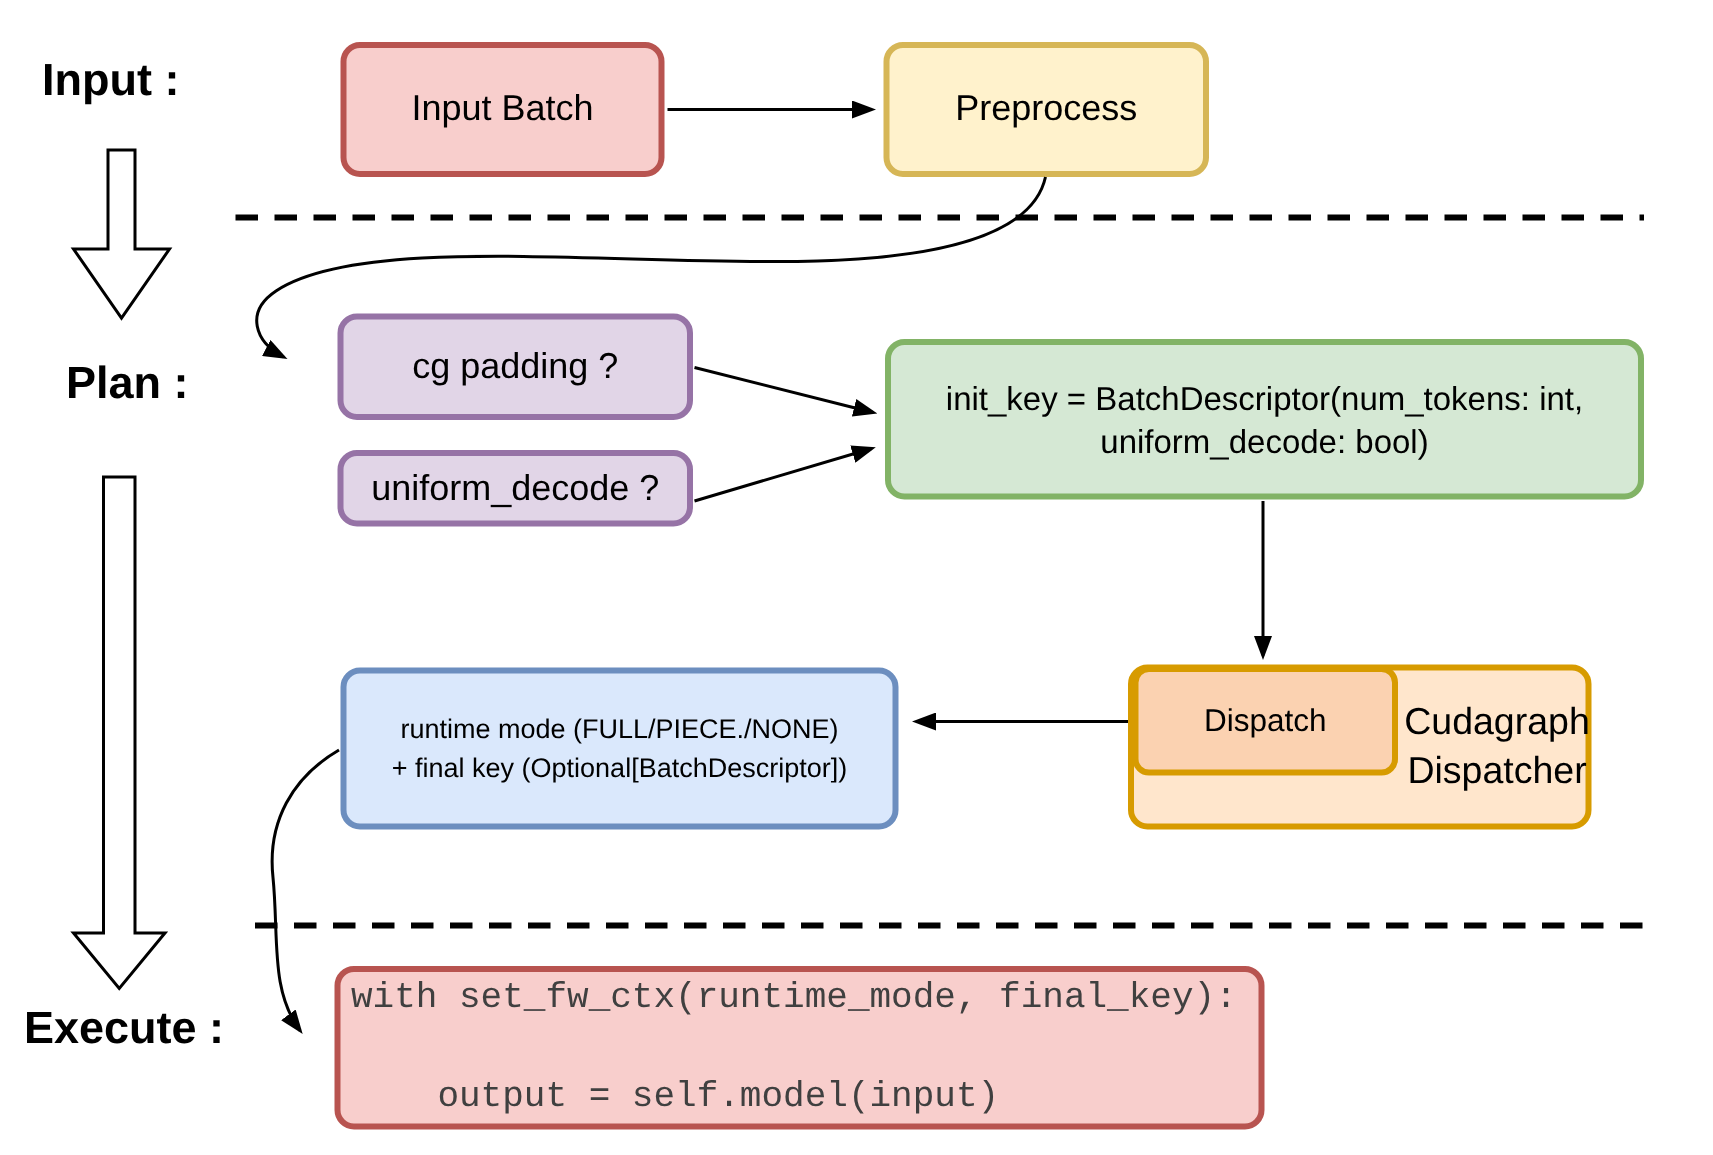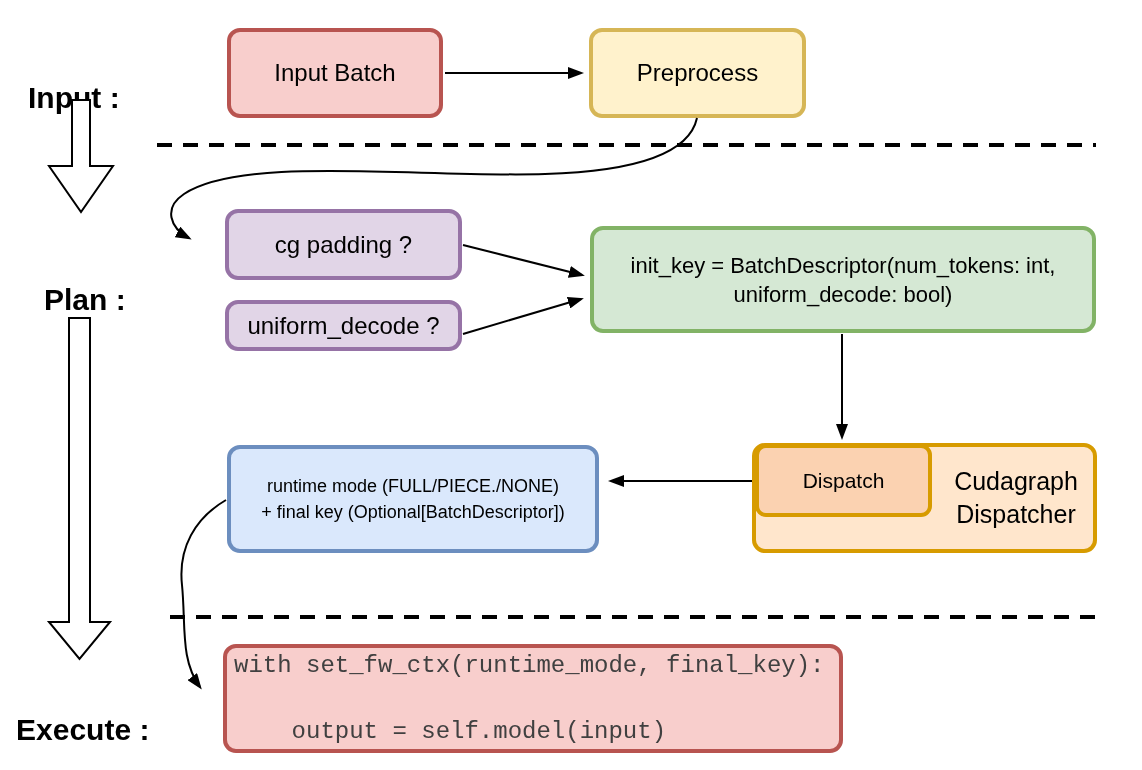--- a/index.html
+++ b/index.html
@@ -10,21 +10,21 @@
     --blue-fill:#dae8fc; --blue-border:#6c8ebf;
     --orange-fill:#ffe6cc; --orange-inner-fill:#fbd2b1; --orange-border:#d79b00;
     --code-text:#404040; --line-color:#000000;
   }
   html,body{margin:0;padding:0;background:#ffffff;}
   .canvas{
     position:relative;width:1142px;height:770px;background:#ffffff;overflow:hidden;
     font-family:"Liberation Sans","DejaVu Sans",sans-serif;color:#000;
   }
   .seclabel{
-    position:absolute;font-weight:bold;font-size:30px;line-height:32px;white-space:nowrap;margin-top:44px;
+    position:absolute;font-weight:bold;font-size:30px;line-height:32px;white-space:nowrap;
   }
   .node{
     position:absolute;box-sizing:border-box;border:4px solid #d946ef;border-radius:13px;
     display:flex;align-items:center;justify-content:center;text-align:center;
   }
   .red{background:var(--red-fill);border-color:var(--red-border);}
   .yellow{background:var(--yellow-fill);border-color:var(--yellow-border);}
   .purple{background:var(--purple-fill);border-color:var(--purple-border);}
   .green{background:var(--green-fill);border-color:var(--green-border);flex-direction:column;}
   .blue{background:var(--blue-fill);border-color:var(--blue-border);flex-direction:column;}
@@ -65,21 +65,21 @@
     <span>cg padding ?</span>
   </div>
   <div class="node purple" style="left:225px;top:300px;width:237px;height:51px;font-size:24px">
     <span>uniform_decode ?</span>
   </div>
   <div class="node green" style="left:590px;top:226px;width:506px;height:107px;font-size:22px;line-height:29px">
     <div>init_key = BatchDescriptor(num_tokens: int,</div>
     <div>uniform_decode: bool)</div>
   </div>
 
-  <div class="node orange-outer" style="left:752px;top:443px;width:345px;height:110px">
+  <div class="node orange-outer" style="left:752px;top:443px;width:309px;height:110px">
     <div class="cud-label">
       <div>Cudagraph</div>
       <div>Dispatcher</div>
     </div>
   </div>
   <div class="node orange-inner" style="left:755px;top:444px;width:177px;height:73px;font-size:21px">
     <span>Dispatch</span>
   </div>
 
   <div class="node blue" style="left:227px;top:445px;width:372px;height:108px;font-size:18px;line-height:26px">

